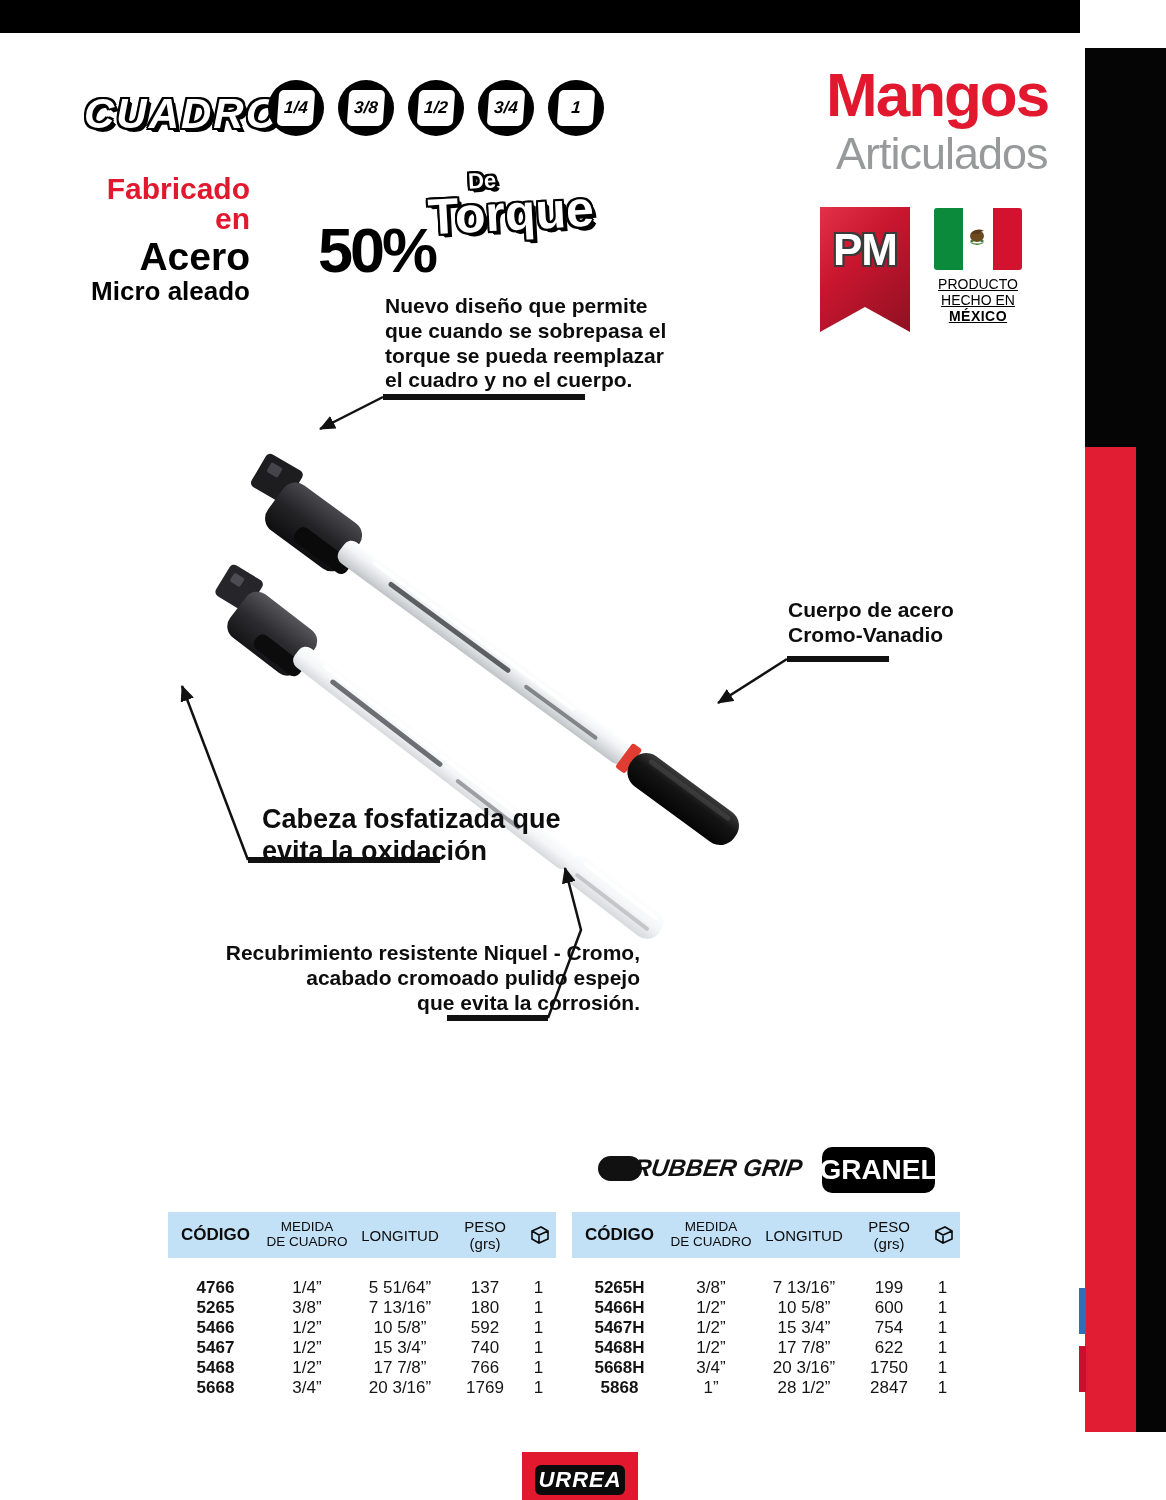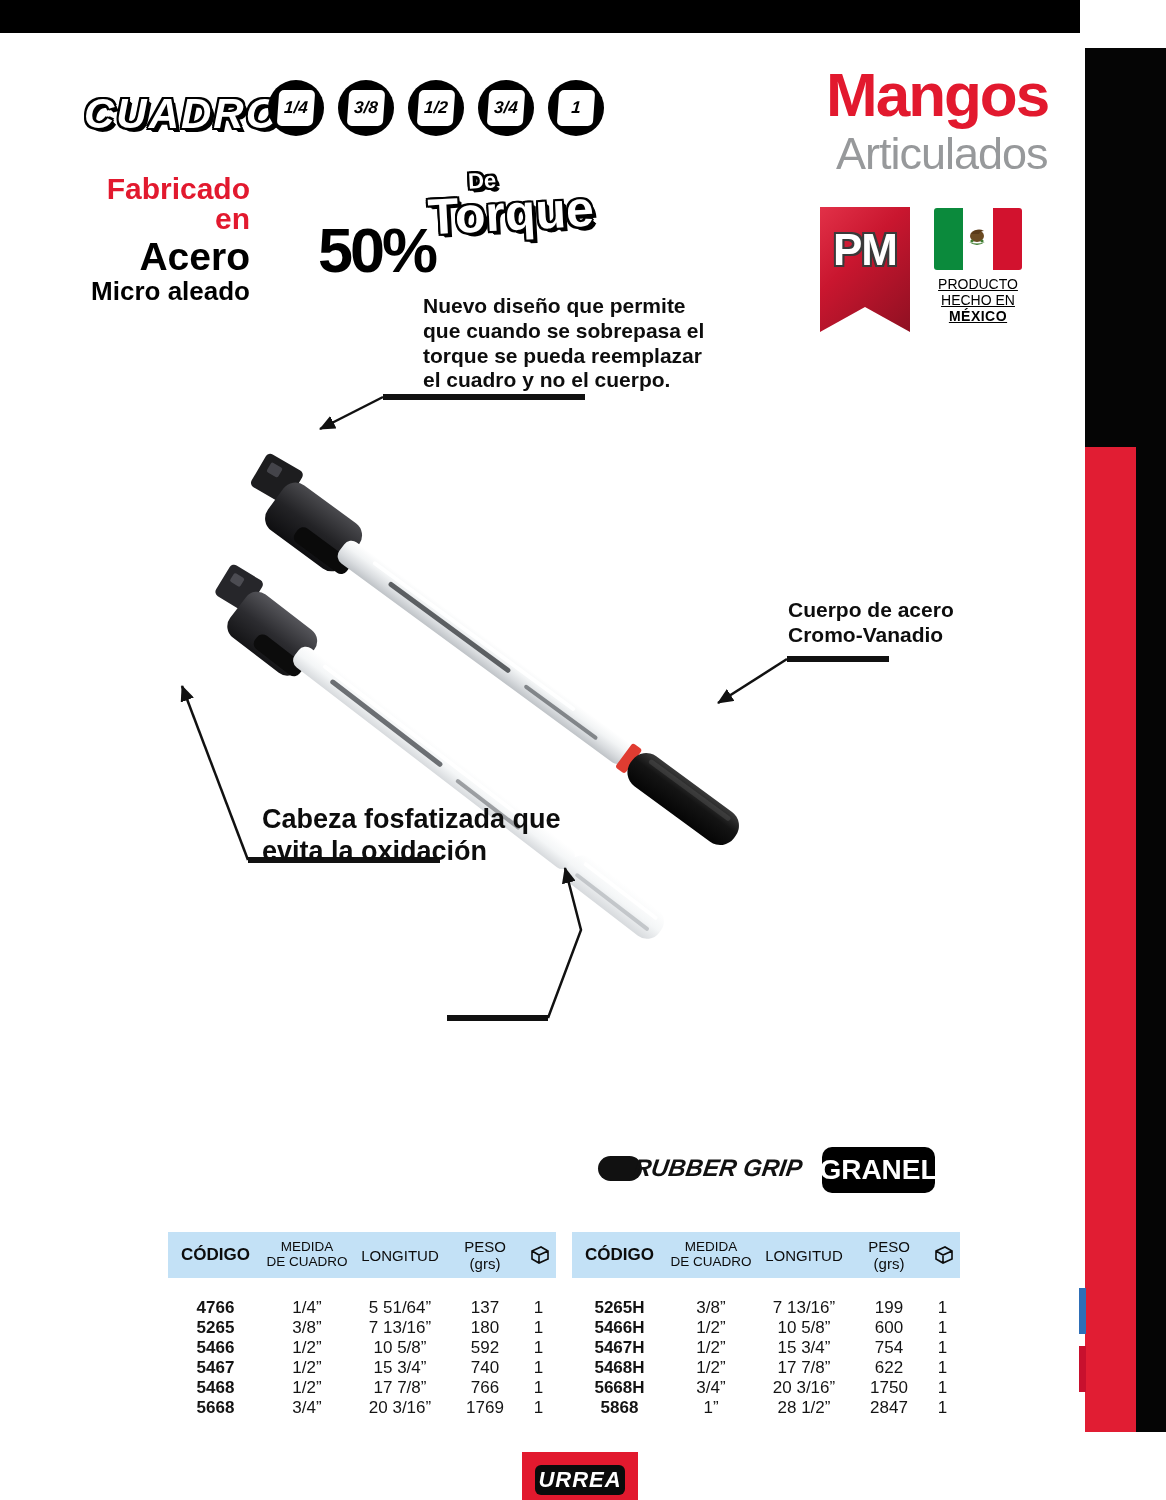--- a/index.html
+++ b/index.html
@@ -46,37 +46,37 @@
     text-shadow:-2px -2px 0 #3a3a3a,2px -2px 0 #3a3a3a,-2px 2px 0 #3a3a3a,2px 2px 0 #3a3a3a;}
 
   .flag{left:934px;top:208px;width:88px;height:62px;display:flex;border-radius:3px;overflow:hidden;}
   .flag .g{flex:1;background:#0b8a3c;}
   .flag .w{flex:1;background:#fff;position:relative;}
   .flag .r{flex:1;background:#d2122e;}
   .hecho{left:906px;top:276px;width:144px;text-align:center;line-height:1.15;font-size:14px;color:#000;text-decoration:underline;}
   .hecho .bold{font-weight:700;letter-spacing:.5px;}
 
   .annot{font-weight:700;color:#0d0d0d;white-space:pre-line;line-height:1.18;}
-  .nuevo{left:385px;top:294px;font-size:21px;margin-left:38px;}
+  .nuevo{left:385px;top:294px;font-size:21px;}
   .cuerpo{left:788px;top:598px;font-size:21px;}
   .cabeza{left:262px;top:804px;font-size:27px;}
   .recub{left:215px;top:941px;width:425px;font-size:21px;text-align:right;}
 
   .rubber{left:598px;top:1154px;display:flex;align-items:center;}
   .rubber .pill{width:44px;height:25px;background:#111;border-radius:13px;margin-right:-8px;}
   .rubber .txt{font-size:24px;font-weight:900;font-style:italic;letter-spacing:0px;color:#111;transform:skewX(-8deg);}
   .granel{left:822px;top:1147px;width:113px;height:46px;background:#000;border-radius:10px;
     display:flex;align-items:center;justify-content:center;color:#fff;font-weight:900;font-size:28px;letter-spacing:0px;}
 
   
   .spec-table{width:388px;}
   .t-left{left:168px;top:1212px;}
   .t-right{left:572px;top:1212px;}
   .thead,.trow{display:grid;grid-template-columns:95px 88px 98px 72px 35px;align-items:center;}
-  .thead{height:46px;background:#c3e1f6;margin-top:20px;}
+  .thead{height:46px;background:#c3e1f6;}
   .tcell{text-align:center;}
   .tcell.h{font-size:15px;color:#0c0c0c;}
   .tcell.h.codigo{font-weight:700;font-size:17px;}
   .tcell.h.medida{font-size:13.5px;line-height:1.08;white-space:pre-line;}
   .tbody{padding-top:20px;}
   .trow{height:20px;font-size:17px;color:#141414;}
   .trow .codigo{font-weight:700;}
   .cube{display:block;margin:0 auto;}
 
   
@@ -232,20 +232,23 @@
   </svg>
 
   <div class="abs annot nuevo">Nuevo diseño que permite
 que cuando se sobrepasa el
 torque se pueda reemplazar
 el cuadro y no el cuerpo.</div>
   <div class="abs annot cuerpo">Cuerpo de acero
 Cromo-Vanadio</div>
   <div class="abs annot cabeza">Cabeza fosfatizada que
 evita la oxidación</div>
+  <div class="abs annot recub">Recubrimiento resistente Niquel - Cromo,
+acabado cromoado pulido espejo
+que evita la corrosión.</div>
 
   <div class="abs rubber">
     <div class="pill"></div>
     <div class="txt">RUBBER GRIP</div>
   </div>
   <div class="abs granel">GRANEL</div>
 
   <div class="abs spec-table t-left">
     <div class="thead">
       <div class="tcell h codigo">CÓDIGO</div>

